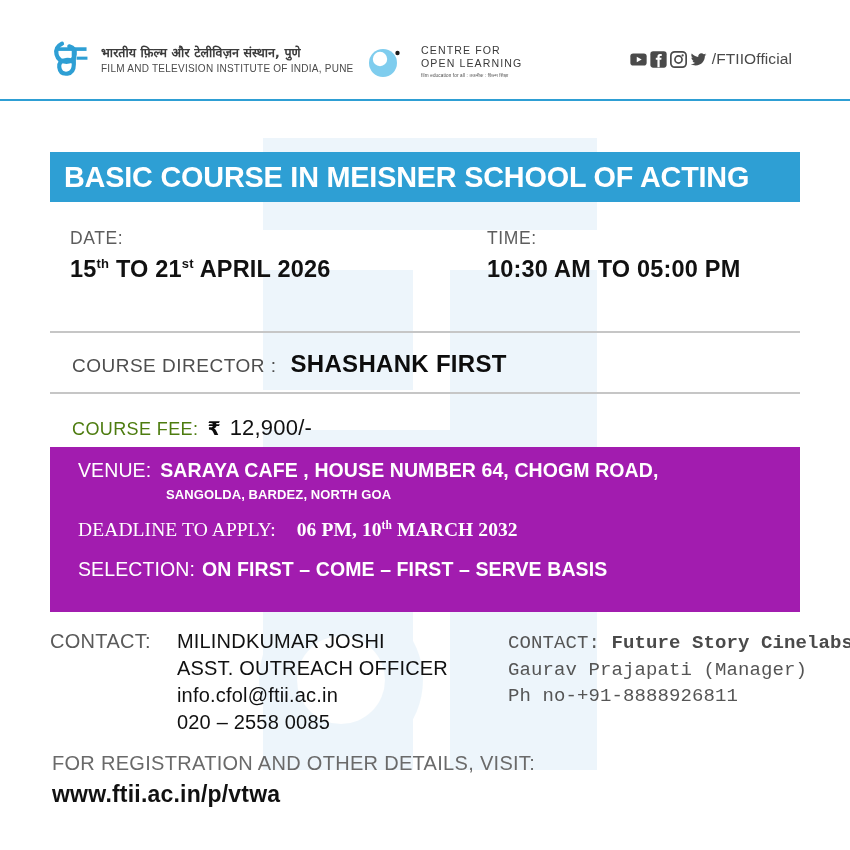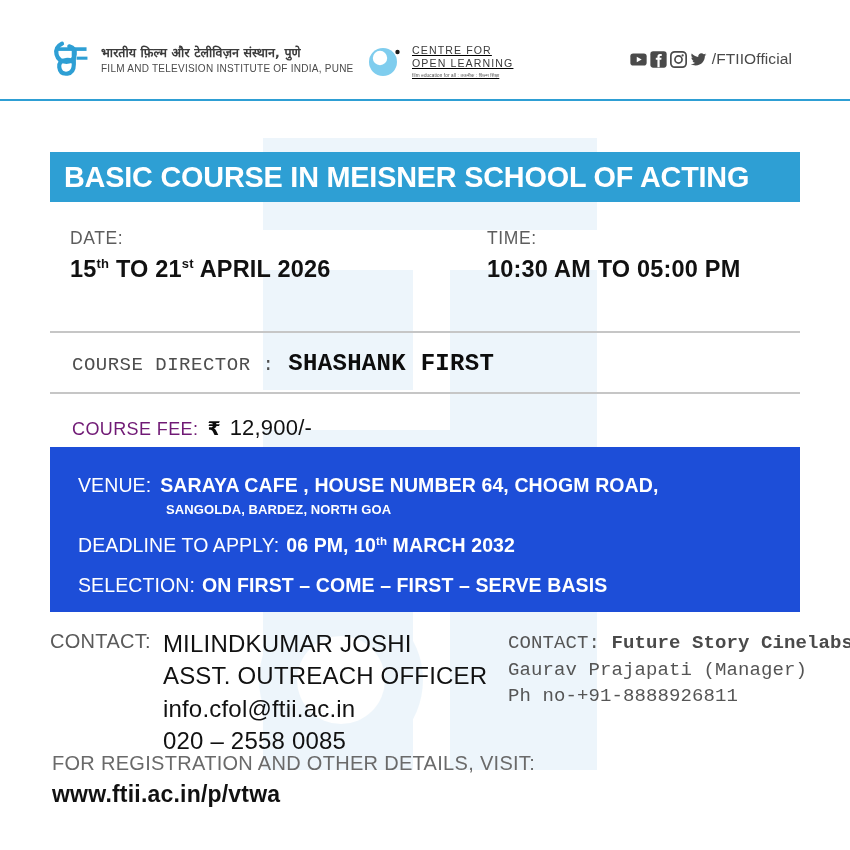--- a/index.html
+++ b/index.html
@@ -51,21 +51,21 @@
     white-space:nowrap;
   }
   .ftii-eng {
     font-size:10px; font-weight:400; color:#4a4a4a;
     letter-spacing:0.25px; line-height:1.3;
     white-space:nowrap; margin-top:1px;
   }
 
   .cfol-lockup {
     position:absolute; left:368px; top:40px;
-    display:flex; align-items:flex-start; gap:12px;text-decoration:underline;
+    display:flex; align-items:flex-end; gap:21px;
   }
   .cfol-mark { width:32px; height:32px; flex:0 0 auto; margin-top:5px;}
   .cfol-text { padding-top:4px; }
   .cfol-l1, .cfol-l2 {
     font-size:10.6px; color:#3a3a3a; letter-spacing:1.1px;
     line-height:1.18; white-space:nowrap;
   }
   .cfol-tag {
     font-size:4.6px; color:#4b4b4b; letter-spacing:0.15px;
     margin-top:3px; white-space:nowrap;
@@ -119,69 +119,68 @@
     background:#c6c6c6; z-index:2;
   }
   #divider-1 { top:331px; }
   #divider-2 { top:392px; }
 
   
   #director-row {
     position:absolute; left:72px; top:350px;
     display:flex; align-items:baseline; gap:14px;
     z-index:2;
-    font-family:Liberation Mono, monospace;
   }
   #director-label {
     font-size:19px; color:#4e4e4e; letter-spacing:0.5px; white-space:nowrap;
   }
   #director-name {
     font-size:24px; font-weight:700; color:#0d0d0d;
     letter-spacing:0.3px; white-space:nowrap;
   }
 
   
   #fee-row {
     position:absolute; left:72px; top:415px;
     display:flex; align-items:baseline; gap:9px;
     z-index:2;
   }
   #fee-label {
-    font-size:18px; color:#701a75; letter-spacing:0.4px; white-space:nowrap;
+    font-size:18px; color:#4d7c0f; letter-spacing:0.4px; white-space:nowrap;
   }
   #fee-currency {
     font-family:"DejaVu Sans", sans-serif;
     font-size:19px; font-weight:700; color:#0d0d0d;
   }
   #fee-amount {
     font-size:22px; font-weight:400; color:#111111;
     letter-spacing:0.2px; white-space:nowrap;
   }
 
   
   #details-box {
     position:absolute; left:50px; top:447px;
     width:750px; height:165px;
-    background:#1d4ed8;
-    z-index:2;
-    padding:27px 0 0 28px;
+    background:#a21caf;
+    z-index:2;
+    padding:12px 0 0 28px;
   }
   .dbox-line {
     color:#ffffff; white-space:nowrap;
     font-family:"Liberation Sans Narrow","Liberation Sans",sans-serif;
     letter-spacing:0.1px;
   }
   #venue-row { display:flex; align-items:baseline; gap:9px; }
   #venue-label { font-size:19.5px; font-weight:400; }
   #venue-l1 { font-size:19.5px; font-weight:700; }
   #venue-l2 {
     font-size:13px; font-weight:700; margin-left:88px; margin-top:5px;
   }
   #deadline-row {
-    display:flex; align-items:flex-end; gap:7px; margin-top:17px;
+    display:flex; align-items:flex-end; gap:21px; margin-top:17px;font-family:Liberation Serif, serif;
   }
   #deadline-label { font-size:19.5px; font-weight:400; }
   #deadline-value { font-size:19.5px; font-weight:700; }
   #deadline-value sup { font-size:11.5px; vertical-align:super; line-height:0; }
   #selection-row {
     display:flex; align-items:baseline; gap:7px; margin-top:17px;
   }
   #selection-label { font-size:19.5px; font-weight:400; }
   #selection-value { font-size:19.5px; font-weight:700; }
 
@@ -190,22 +189,22 @@
     position:absolute; left:50px; top:628px;
     display:flex; align-items:flex-start; gap:12px;
     z-index:2;
   }
   #contact-left-label {
     font-size:20px; color:#5a5a5a; letter-spacing:0.3px; white-space:nowrap;
     line-height:1.35;
   }
   #contact-left-lines { display:flex; flex-direction:column; }
   #contact-left-lines .cl {
-    font-size:24px; color:#111111; letter-spacing:0.2px;
-    line-height:1.35; white-space:nowrap;
+    font-size:20px; color:#111111; letter-spacing:0.2px;
+    line-height:1.35; white-space:nowrap;margin-left:14px;
   }
 
   #contact-right {
     position:absolute; left:508px; top:630px;
     z-index:2;
   }
   #contact-right .cr {
     font-size:19px; color:#555555; letter-spacing:0.1px;
     line-height:1.4; white-space:nowrap;font-family:Liberation Mono, monospace;
   }

